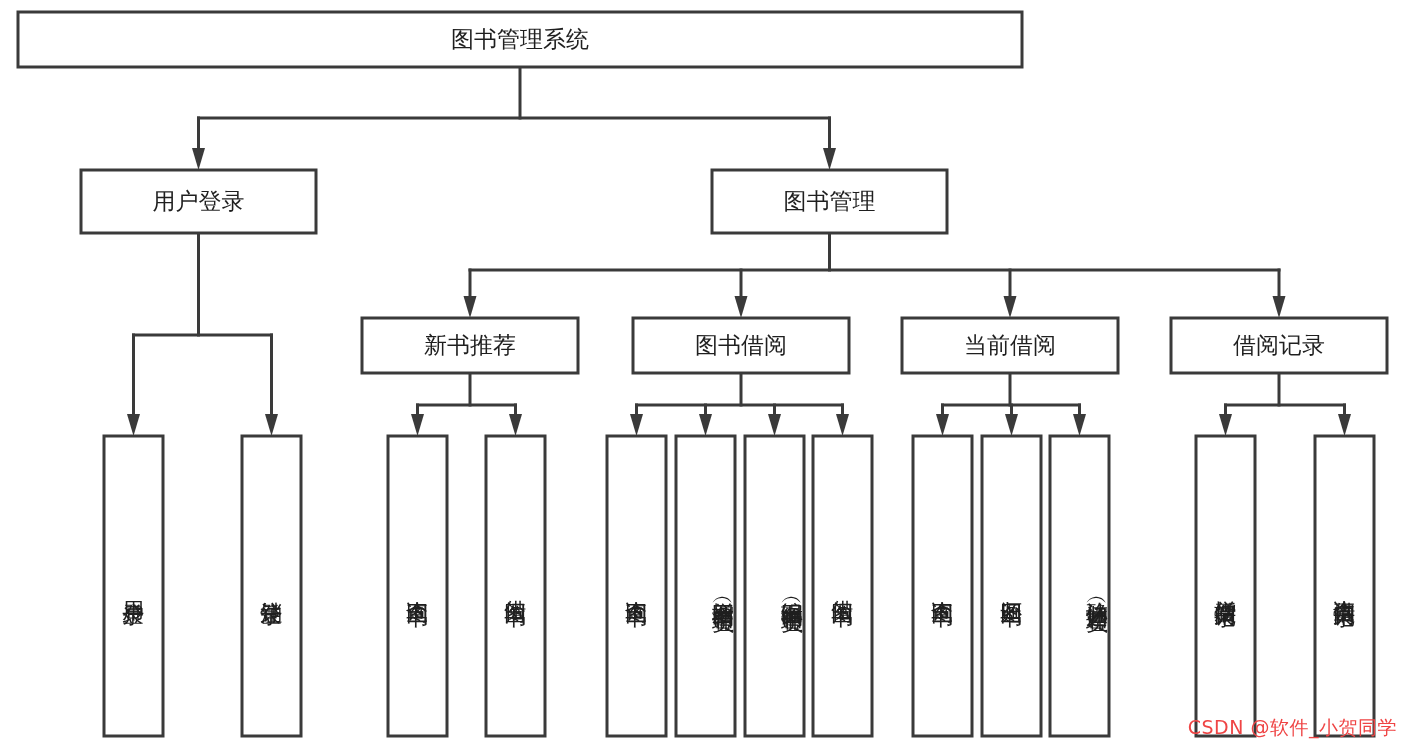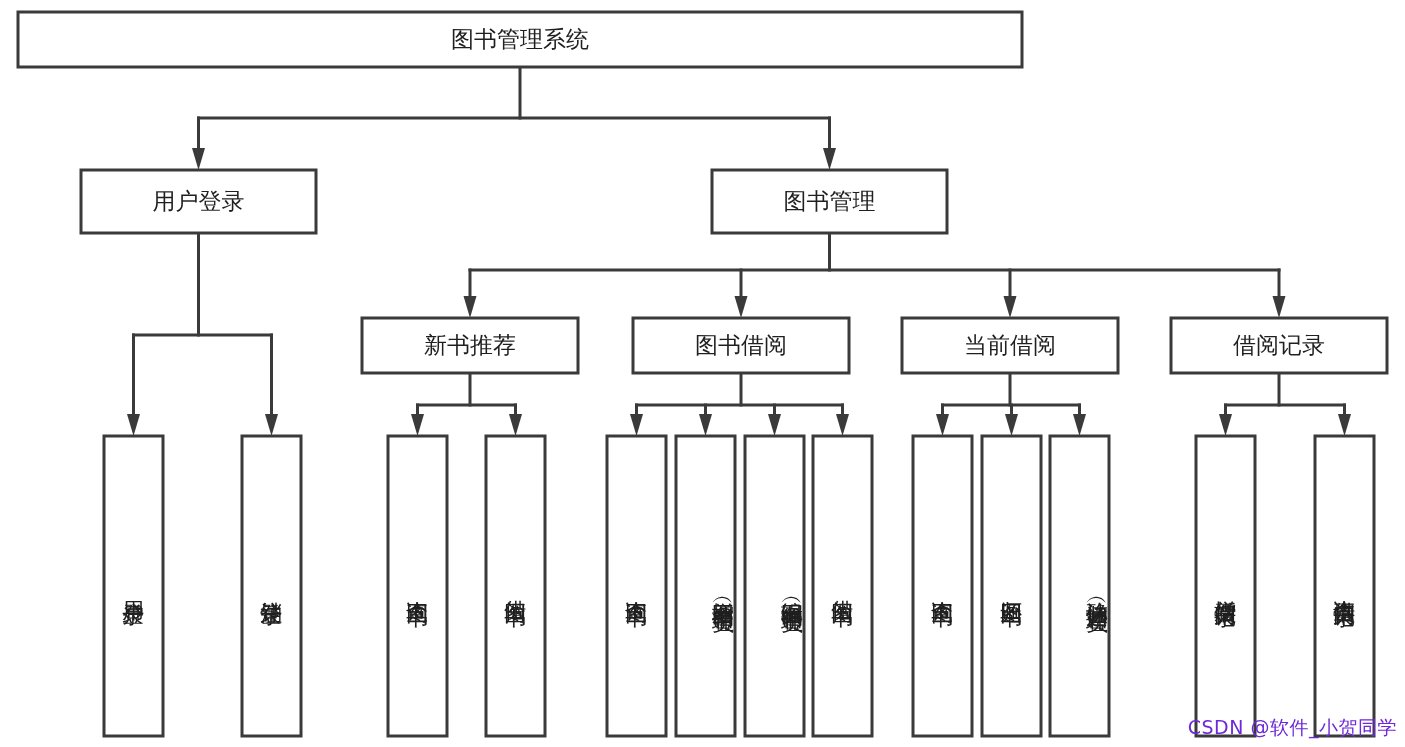--- a/index.html
+++ b/index.html
@@ -61,21 +61,21 @@
     white-space: nowrap;
     pointer-events: none;
   }
   .leaf-label-v.centered {
     align-items: center;
   }
   .watermark {
     position: absolute;
     right: 8px;
     bottom: 6px;
-    color: #6d28d9;
+    color: #ef4444;
     font-size: 19px;
     letter-spacing: 0.5px;
     font-family: "DejaVu Sans", "Liberation Sans", sans-serif;
     white-space: nowrap;
     margin-top: 40px;
   }
 </style>
 </head>
 <body>
 

